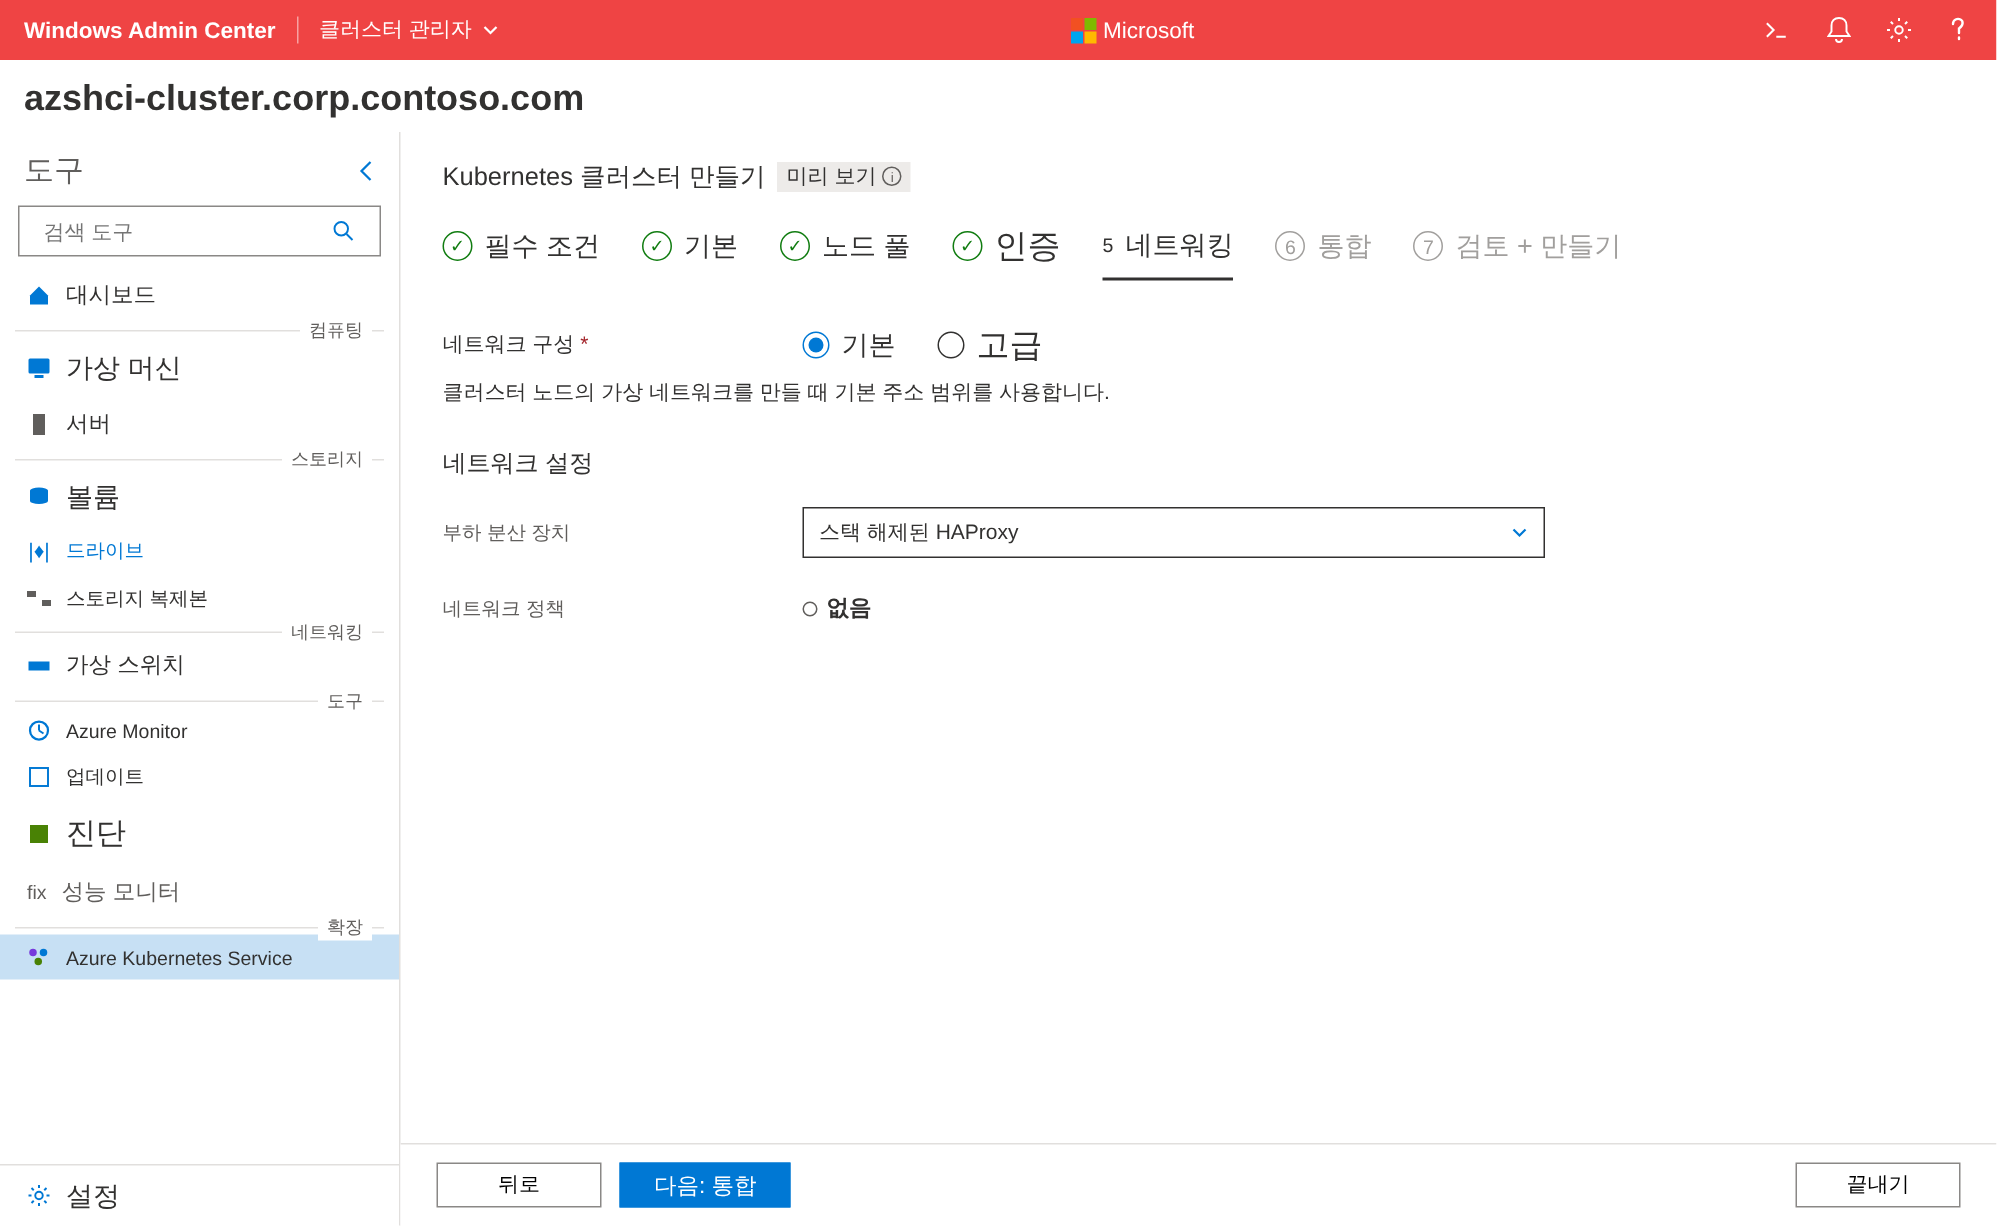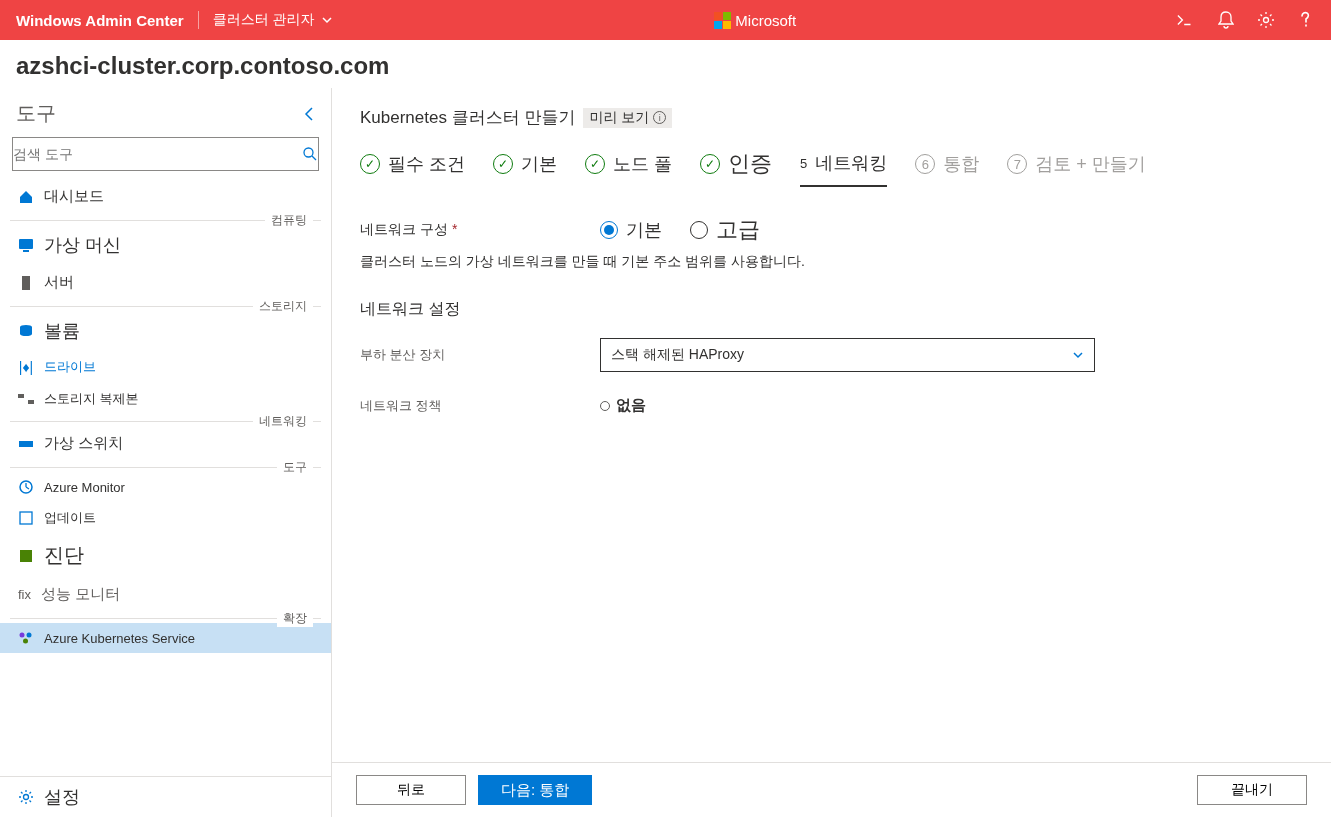--- a/index.html
+++ b/index.html
@@ -15,26 +15,26 @@
 .ms-logo span { width: 8px; height: 8px; margin: 0.5px; }
 .ms-logo .r { background:#f25022;} .ms-logo .g{background:#7fba00;} .ms-logo .b{background:#00a4ef;} .ms-logo .y{background:#ffb900;}
 .topbar-right { display: flex; align-items: center; gap: 22px; }
 .topbar-icon { width: 18px; height: 18px; display: flex; align-items: center; justify-content: center; cursor: pointer; }
 
 .hostbar { padding: 12px 16px 8px; }
 .hostname { font-size: 24px; font-weight: 700; }
 
 .body { display: flex; height: calc(819px - 40px - 50px); }
 
-.sidebar { width: 332px; border-right: 1px solid #e1dfdd; display: flex; flex-direction: column; padding: 8px 0 0; }
+.sidebar { width: 267px; border-right: 1px solid #e1dfdd; display: flex; flex-direction: column; padding: 8px 0 0; }
 .sidebar-header { display: flex; align-items: center; justify-content: space-between; padding: 4px 16px 10px; }
 .sidebar-title { font-size: 20px; color: #605e5c; }
 .collapse-chevron { color: #0078d4; font-size: 18px; cursor: pointer; }
 .search-wrap { padding: 0 12px 8px; }
-.search-box { display: flex; align-items: center; border: 1px solid #8a8886; height: 34px; padding: 0 0; }
+.search-box { display: flex; align-items: center; border: 1px solid #8a8886; height: 34px; padding: 0 16px; }
 .search-box input { flex: 1; border: none; outline: none; font-size: 14px; color: #605e5c; }
 .search-box .sicon { color: #0078d4; }
 .nav-item { display: flex; align-items: center; gap: 10px; padding: 8px 18px; cursor: pointer; font-size: 15px; color: #323130; }
 .nav-item.small { font-size: 13px; padding: 7px 18px; }
 .nav-item.selected { background: #c7e0f4; }
 .nav-sep { position: relative; border-top: 1px solid #e1dfdd; margin: 6px 10px 4px; }
 .nav-sep span { position: absolute; right: 8px; top: -9px; background: #fff; padding: 0 6px; font-size: 12px; color: #605e5c; }
 .nav-icon { width: 16px; height: 16px; display: inline-flex; align-items: center; justify-content: center; font-size: 14px; }
 .sidebar-scroll { flex: 1; overflow-y: auto; }
 .sidebar-bottom { border-top: 1px solid #e1dfdd; }

